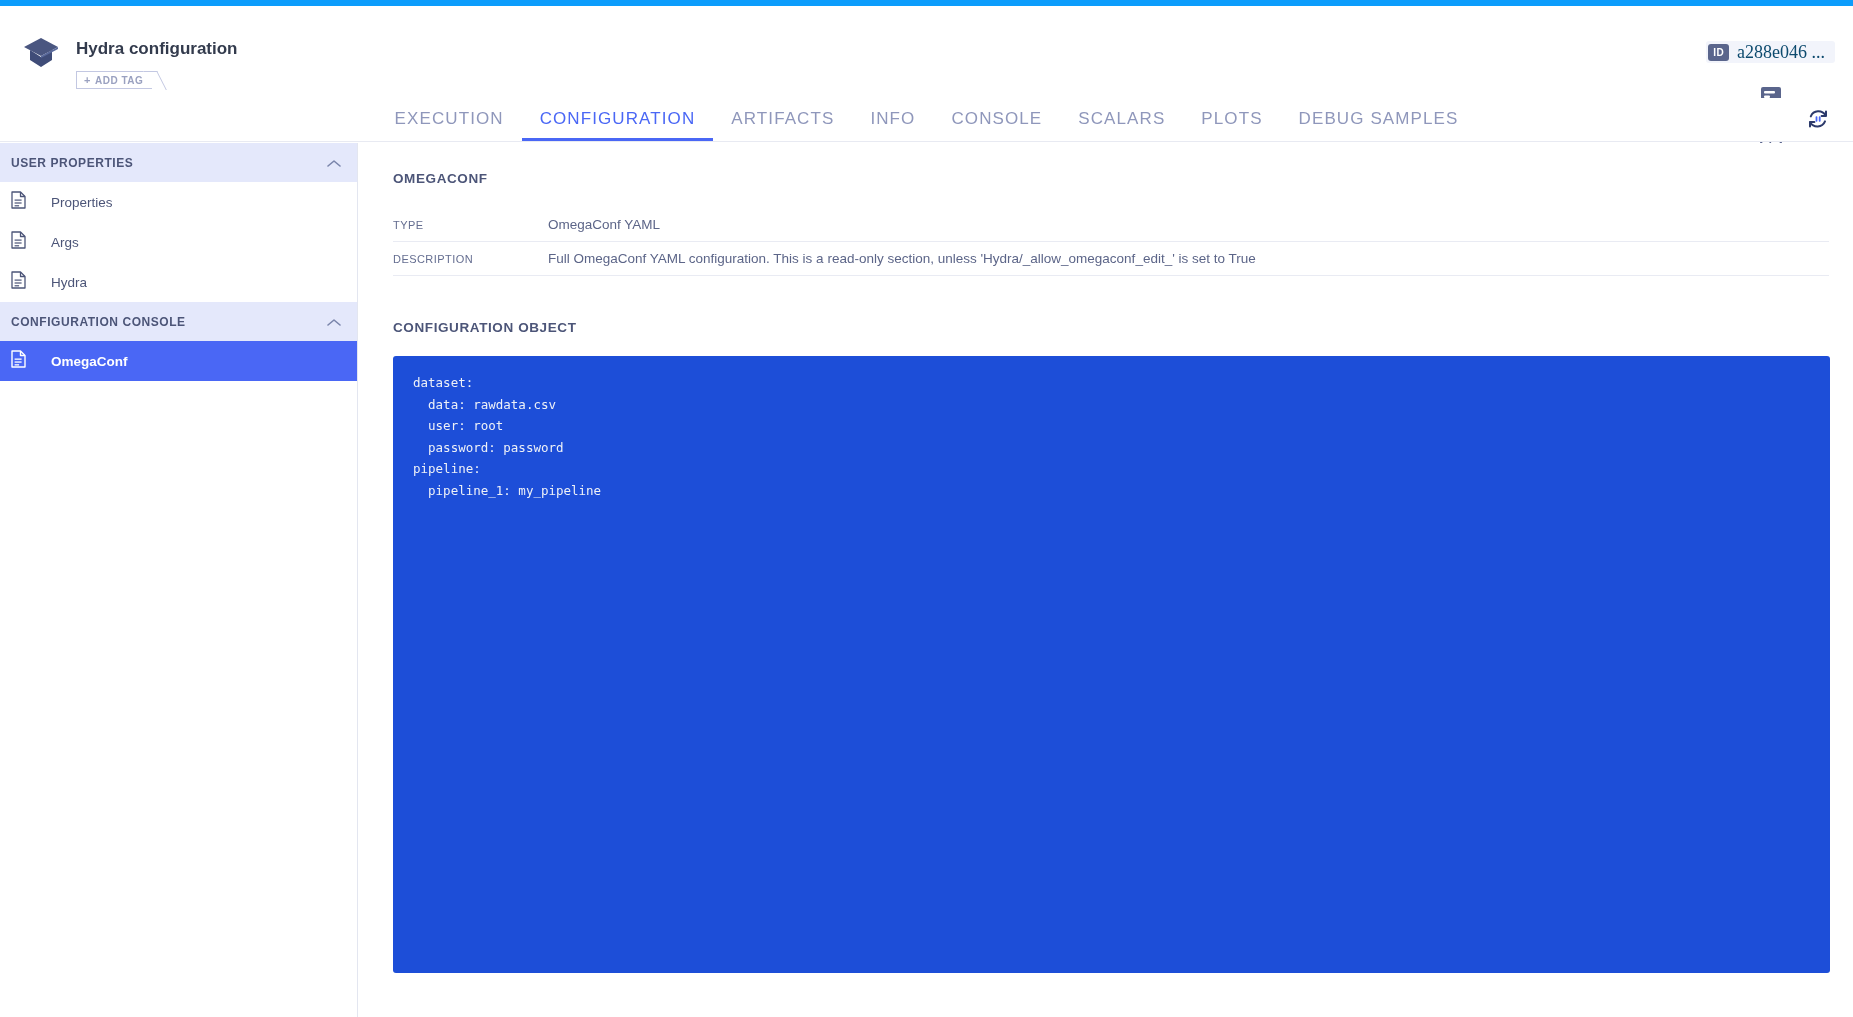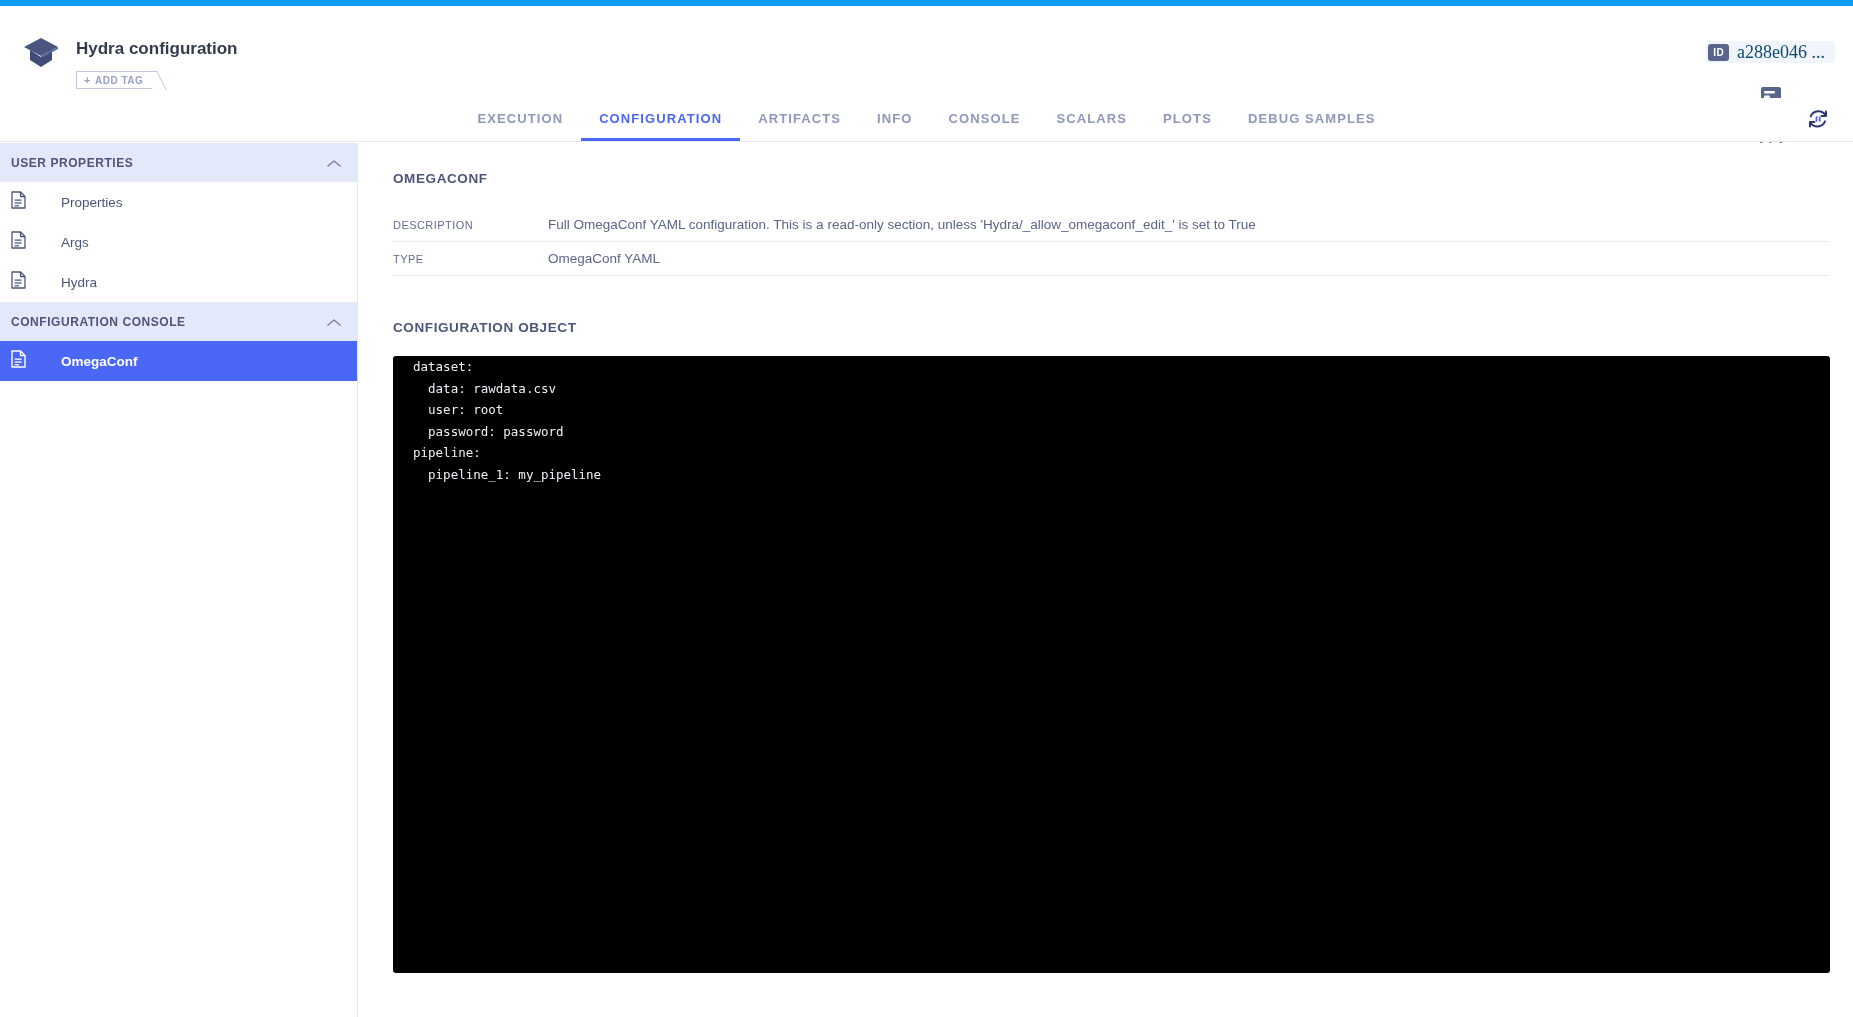--- a/index.html
+++ b/index.html
@@ -71,21 +71,21 @@
   .hdr-icon { cursor: pointer; display: flex; align-items: center; }
 
   
   .tabbar {
     position: absolute; top: 98px; left: 0; width: 1853px; height: 44px;
     background: #ffffff; border-bottom: 1px solid #e8eaf2;
     display: flex; align-items: flex-end; justify-content: center;
   }
   .tabs { display: flex; align-items: flex-end; height: 44px; }
   .tab {
-    font-size: 13px; font-weight: bold; letter-spacing: 1.1px;
+    font-size: 17px; font-weight: normal; letter-spacing: 1.1px;
     color: #8f97bb; padding: 0 18px 12px 18px; cursor: pointer;
     border-bottom: 3px solid transparent; line-height: 14px; text-align: right;
   }
   .tab.active { color: #4a67f5; border-bottom-color: #4a67f5; }
   .refresh-icon {
     position: absolute; right: 22px; top: 8px; cursor: pointer;
   }
 
   
   .sidebar {
@@ -97,21 +97,21 @@
     display: flex; align-items: center; justify-content: space-between;
     padding: 0 16px 0 11px;
   }
   .sb-section-label {
     font-size: 12px; font-weight: bold; color: #4c5578; letter-spacing: 0.55px;
   }
   .sb-item {
     height: 40px; display: flex; align-items: center; padding-left: 11px;
     cursor: pointer; background: #ffffff;
   }
-  .sb-item .sb-label { font-size: 13.5px; color: #4c5578; margin-left: 35px; }
+  .sb-item .sb-label { font-size: 13.5px; color: #4c5578; margin-left: 25px; }
   .sb-item.selected { background: #4a67f5; }
   .sb-item.selected .sb-label { color: #ffffff; font-weight: bold; }
 
   
   .main {
     position: absolute; top: 143px; left: 359px; width: 1494px; height: 874px;
     background: #ffffff; padding: 28px 24px 0 34px;
   }
   .section-title {
     font-size: 13.5px; font-weight: bold; color: #4c5578; letter-spacing: 0.6px;
@@ -122,22 +122,22 @@
     border-bottom: 1px solid #e9ebf3;
   }
   .prop-key {
     width: 155px; font-size: 11px; color: #646d90; letter-spacing: 0.45px;
   }
   .prop-val { font-size: 13.5px; color: #5c6588; }
 
   .config-obj-title { margin-top: 44px; }
   .code-block {
     margin-top: 21px; width: 1437px; height: 617px;
-    background: #000000; border-radius: 3px;
-    padding: 0 20px; overflow: hidden;
+    background: #1d4ed8; border-radius: 3px;
+    padding: 16px 20px; overflow: hidden;
   }
   .code-block pre {
     font-family: "DejaVu Sans Mono", monospace;
     font-size: 12.5px; line-height: 21.5px; color: #eef1f7;
     white-space: pre;
   }
 </style>
 </head>
 <body>
 
@@ -290,26 +290,26 @@
       <span class="sb-label">OmegaConf</span>
     </div>
   </div>
 
   <div class="main">
 
     <div class="section-title">OMEGACONF</div>
 
     <div class="prop-table">
       <div class="prop-row">
+        <span class="prop-key">TYPE</span>
+        <span class="prop-val">OmegaConf YAML</span>
+      </div>
+      <div class="prop-row">
         <span class="prop-key">DESCRIPTION</span>
         <span class="prop-val">Full OmegaConf YAML configuration. This is a read-only section, unless 'Hydra/_allow_omegaconf_edit_' is set to True</span>
-      </div>
-      <div class="prop-row">
-        <span class="prop-key">TYPE</span>
-        <span class="prop-val">OmegaConf YAML</span>
       </div>
     </div>
 
     <div class="section-title config-obj-title">CONFIGURATION OBJECT</div>
 
     <div class="code-block">
       <pre>dataset:
   data: rawdata.csv
   user: root
   password: password

